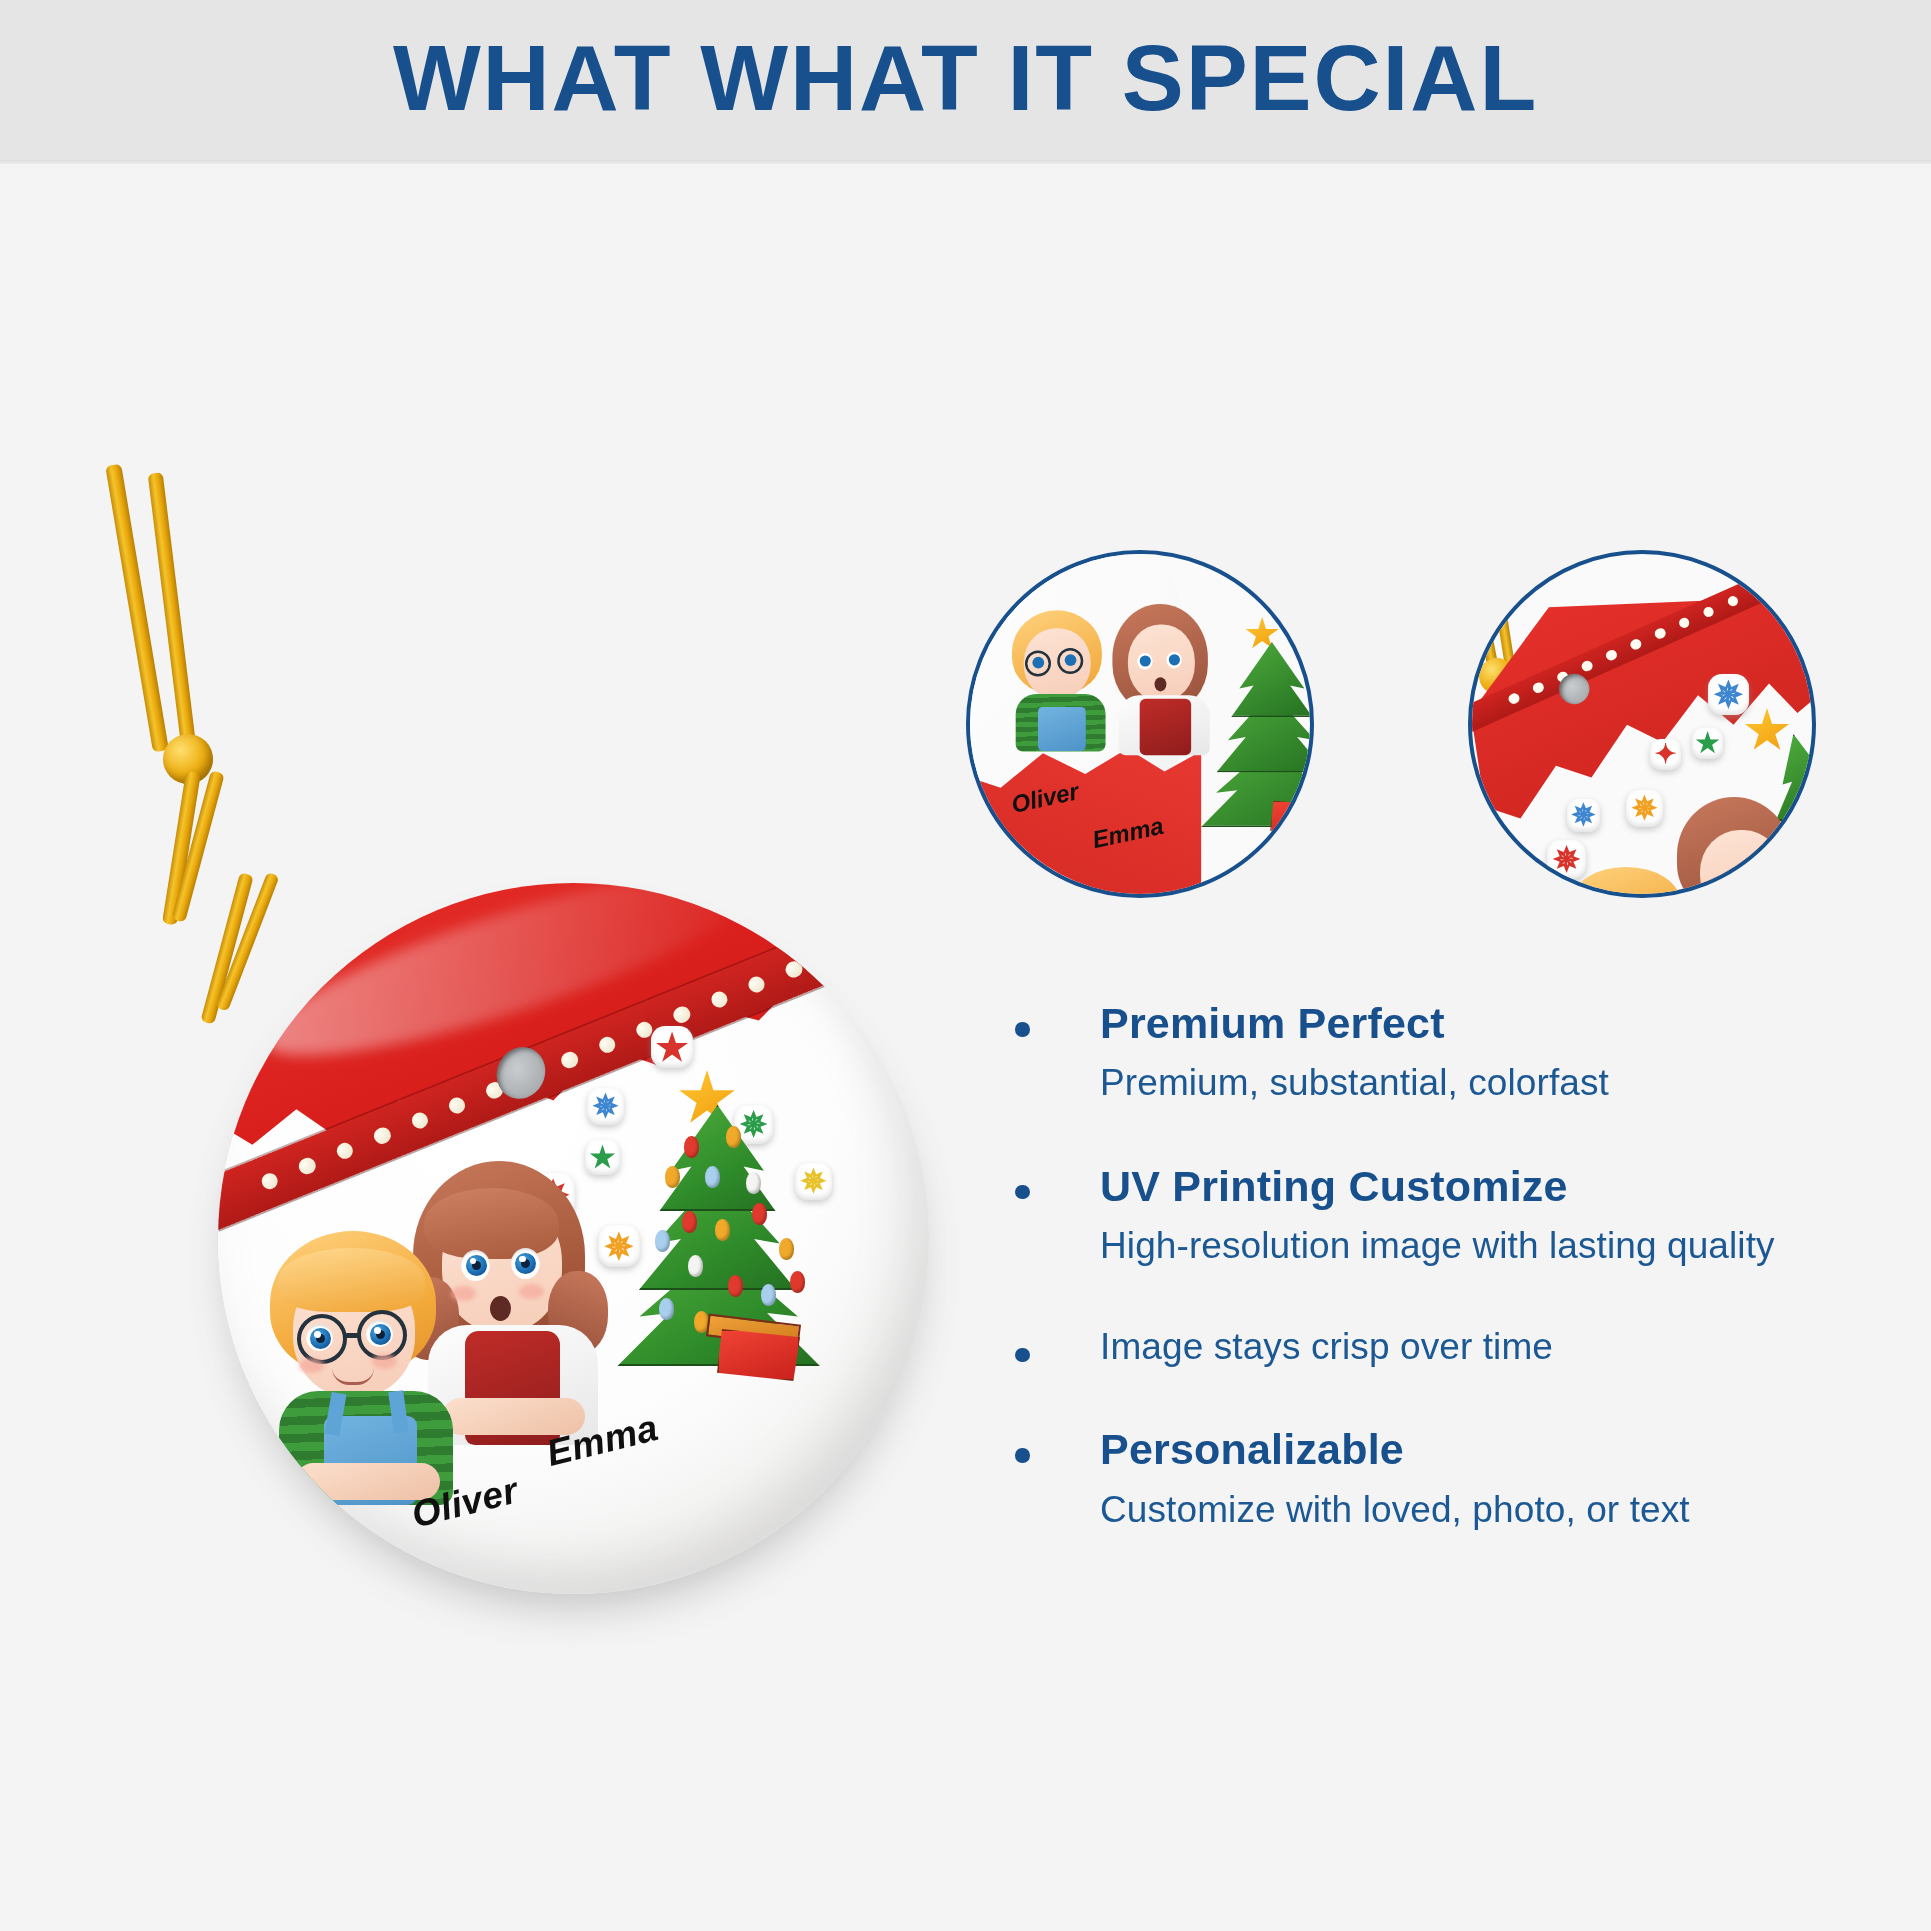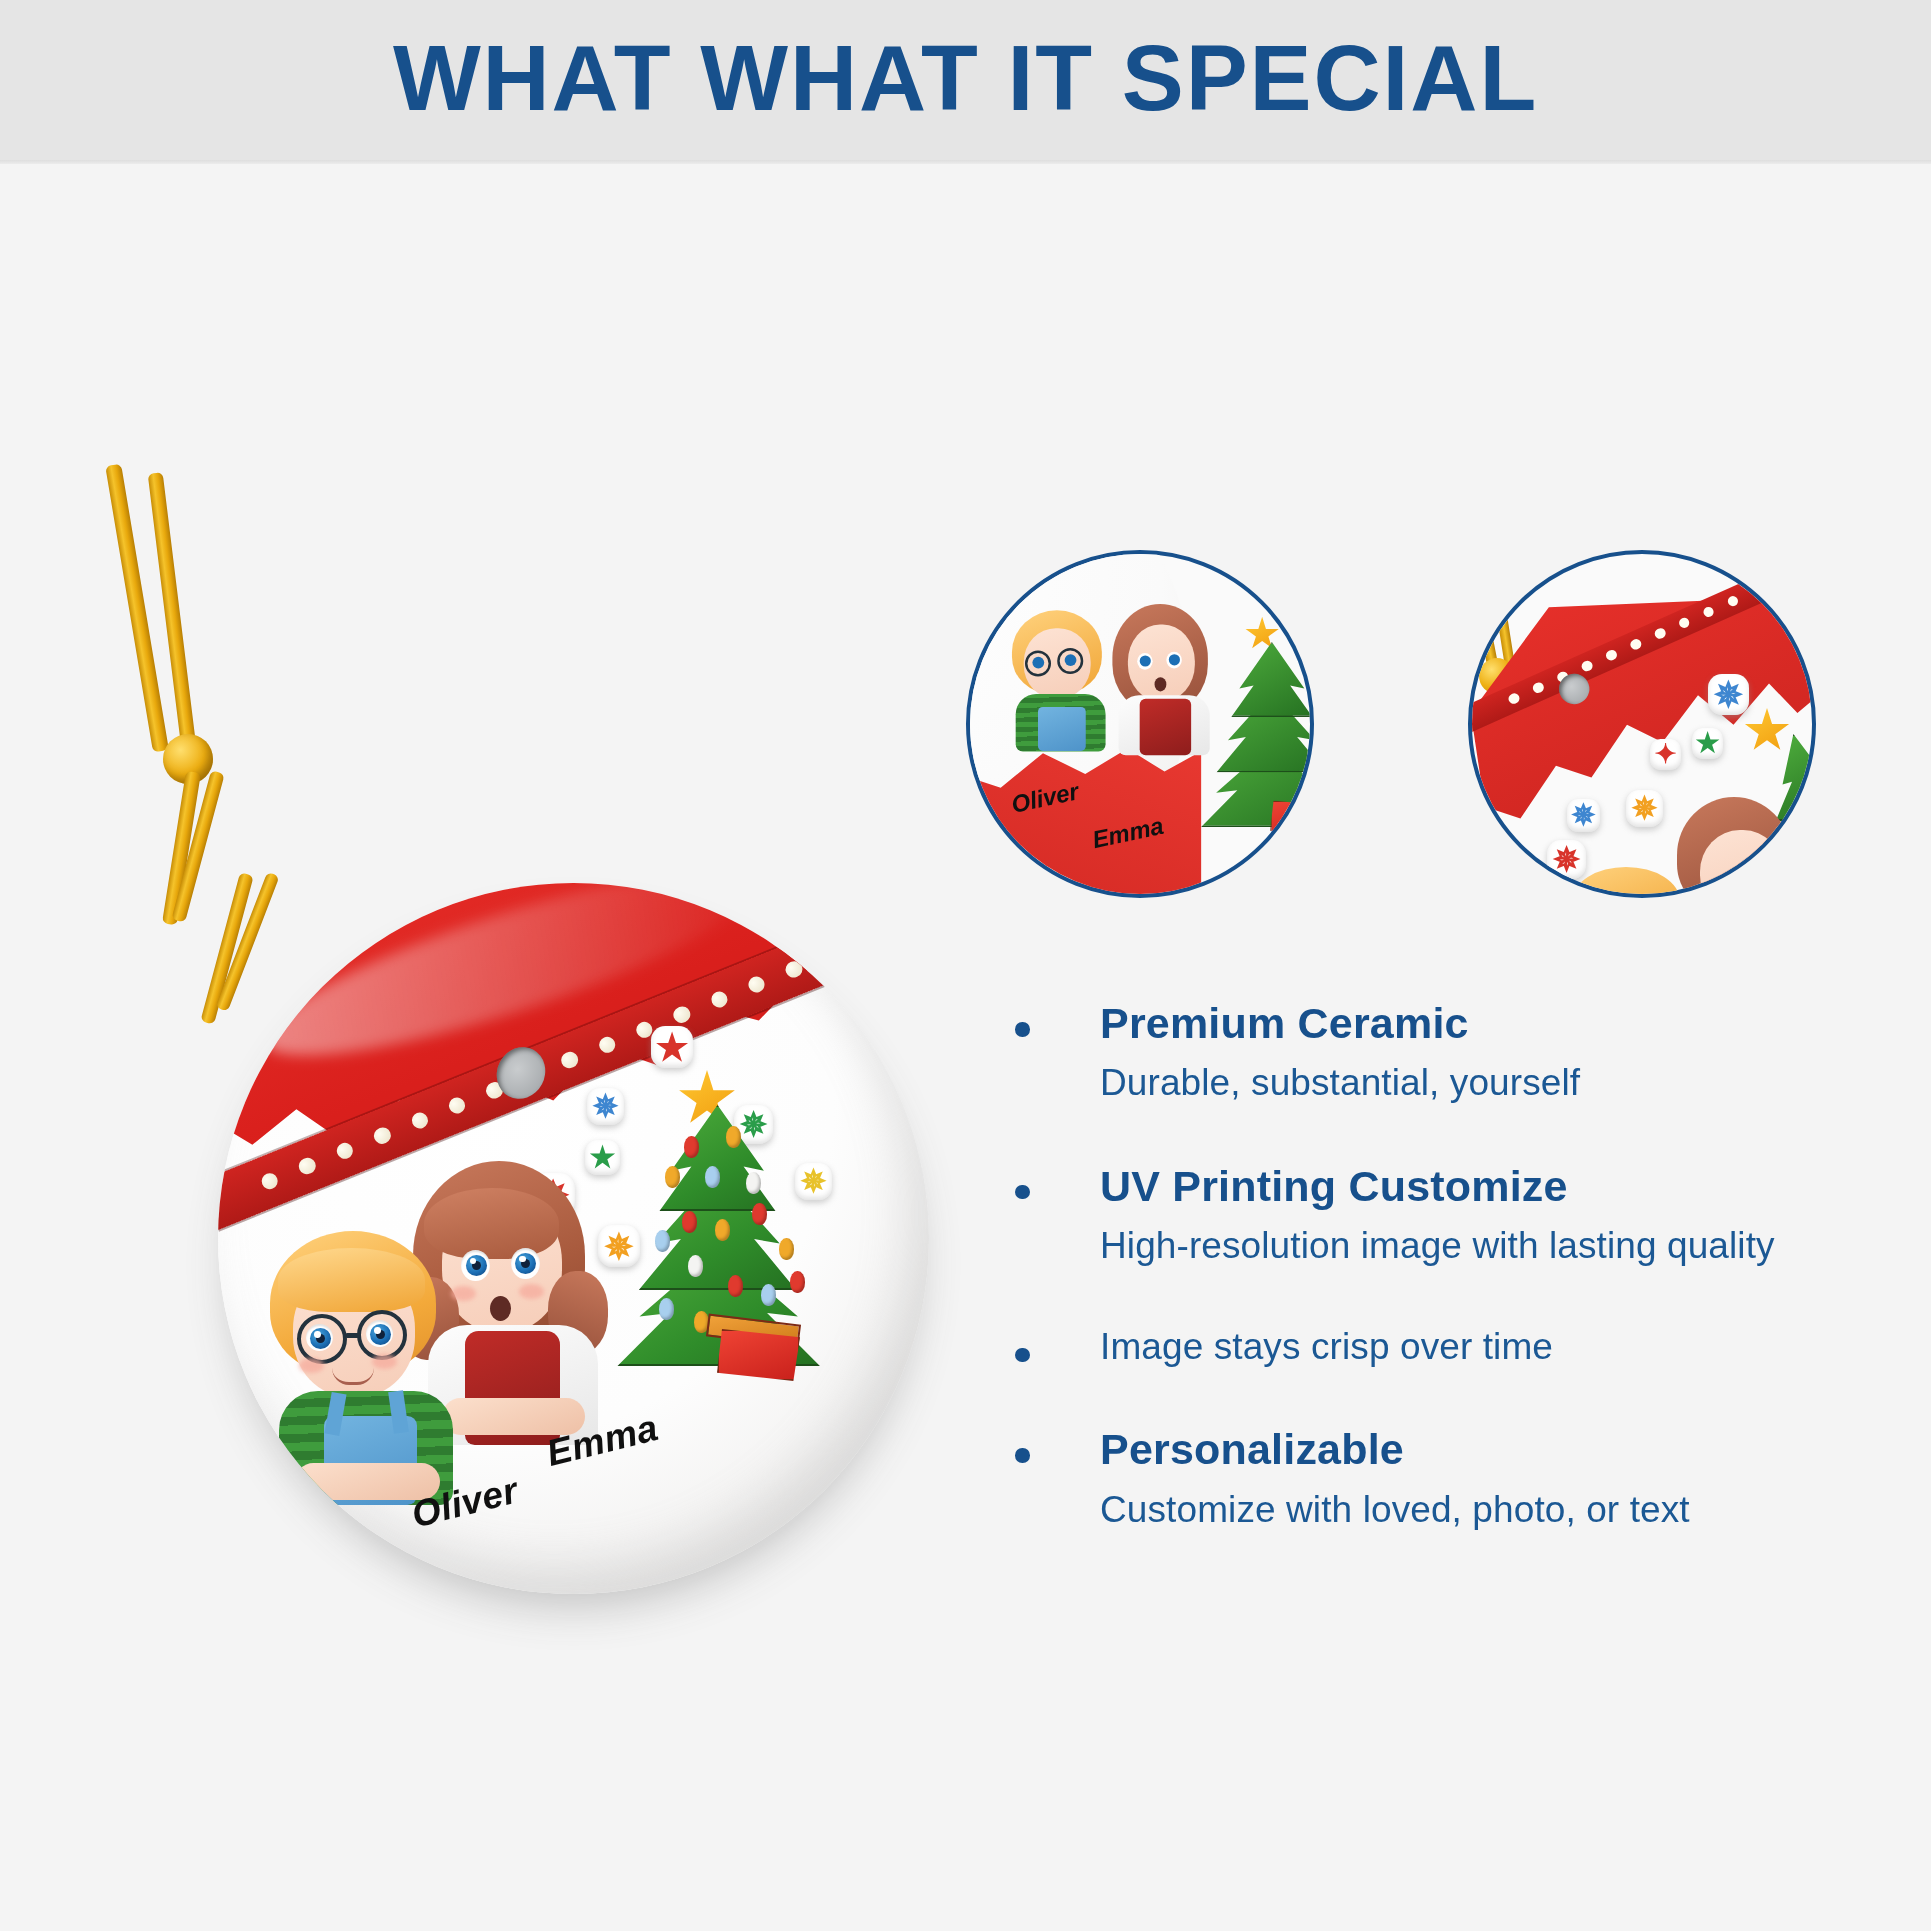--- a/index.html
+++ b/index.html
@@ -463,22 +463,22 @@
     <div style="position:absolute;left:276px;top:305px;width:21px;height:23px;border-radius:50%;background:#fff;"></div>
     <div style="position:absolute;left:280px;top:309px;width:15.4px;height:15.4px;border-radius:50%;background:#1c6fb5;"></div>
     <div style="position:absolute;left:100px;top:313px;width:108px;height:68px;border-radius:50% 50% 40% 40%;
          background:linear-gradient(160deg,#ffd27e,#f0a434);"></div>
   </div>
 
   <div id="feature-list">
 
     <div class="feature-row">
       <span class="feature-bullet"></span>
-      <div class="feature-title">Premium Ceramic</div>
-      <div class="feature-desc">Durable, substantial, yourself</div>
+      <div class="feature-title">Premium Perfect</div>
+      <div class="feature-desc">Premium, substantial, colorfast</div>
     </div>
 
     <div class="feature-row">
       <span class="feature-bullet"></span>
       <div class="feature-title">UV Printing Customize</div>
       <div class="feature-desc">High-resolution image with lasting quality</div>
     </div>
 
     <div class="feature-row">
       <span class="feature-bullet"></span>

